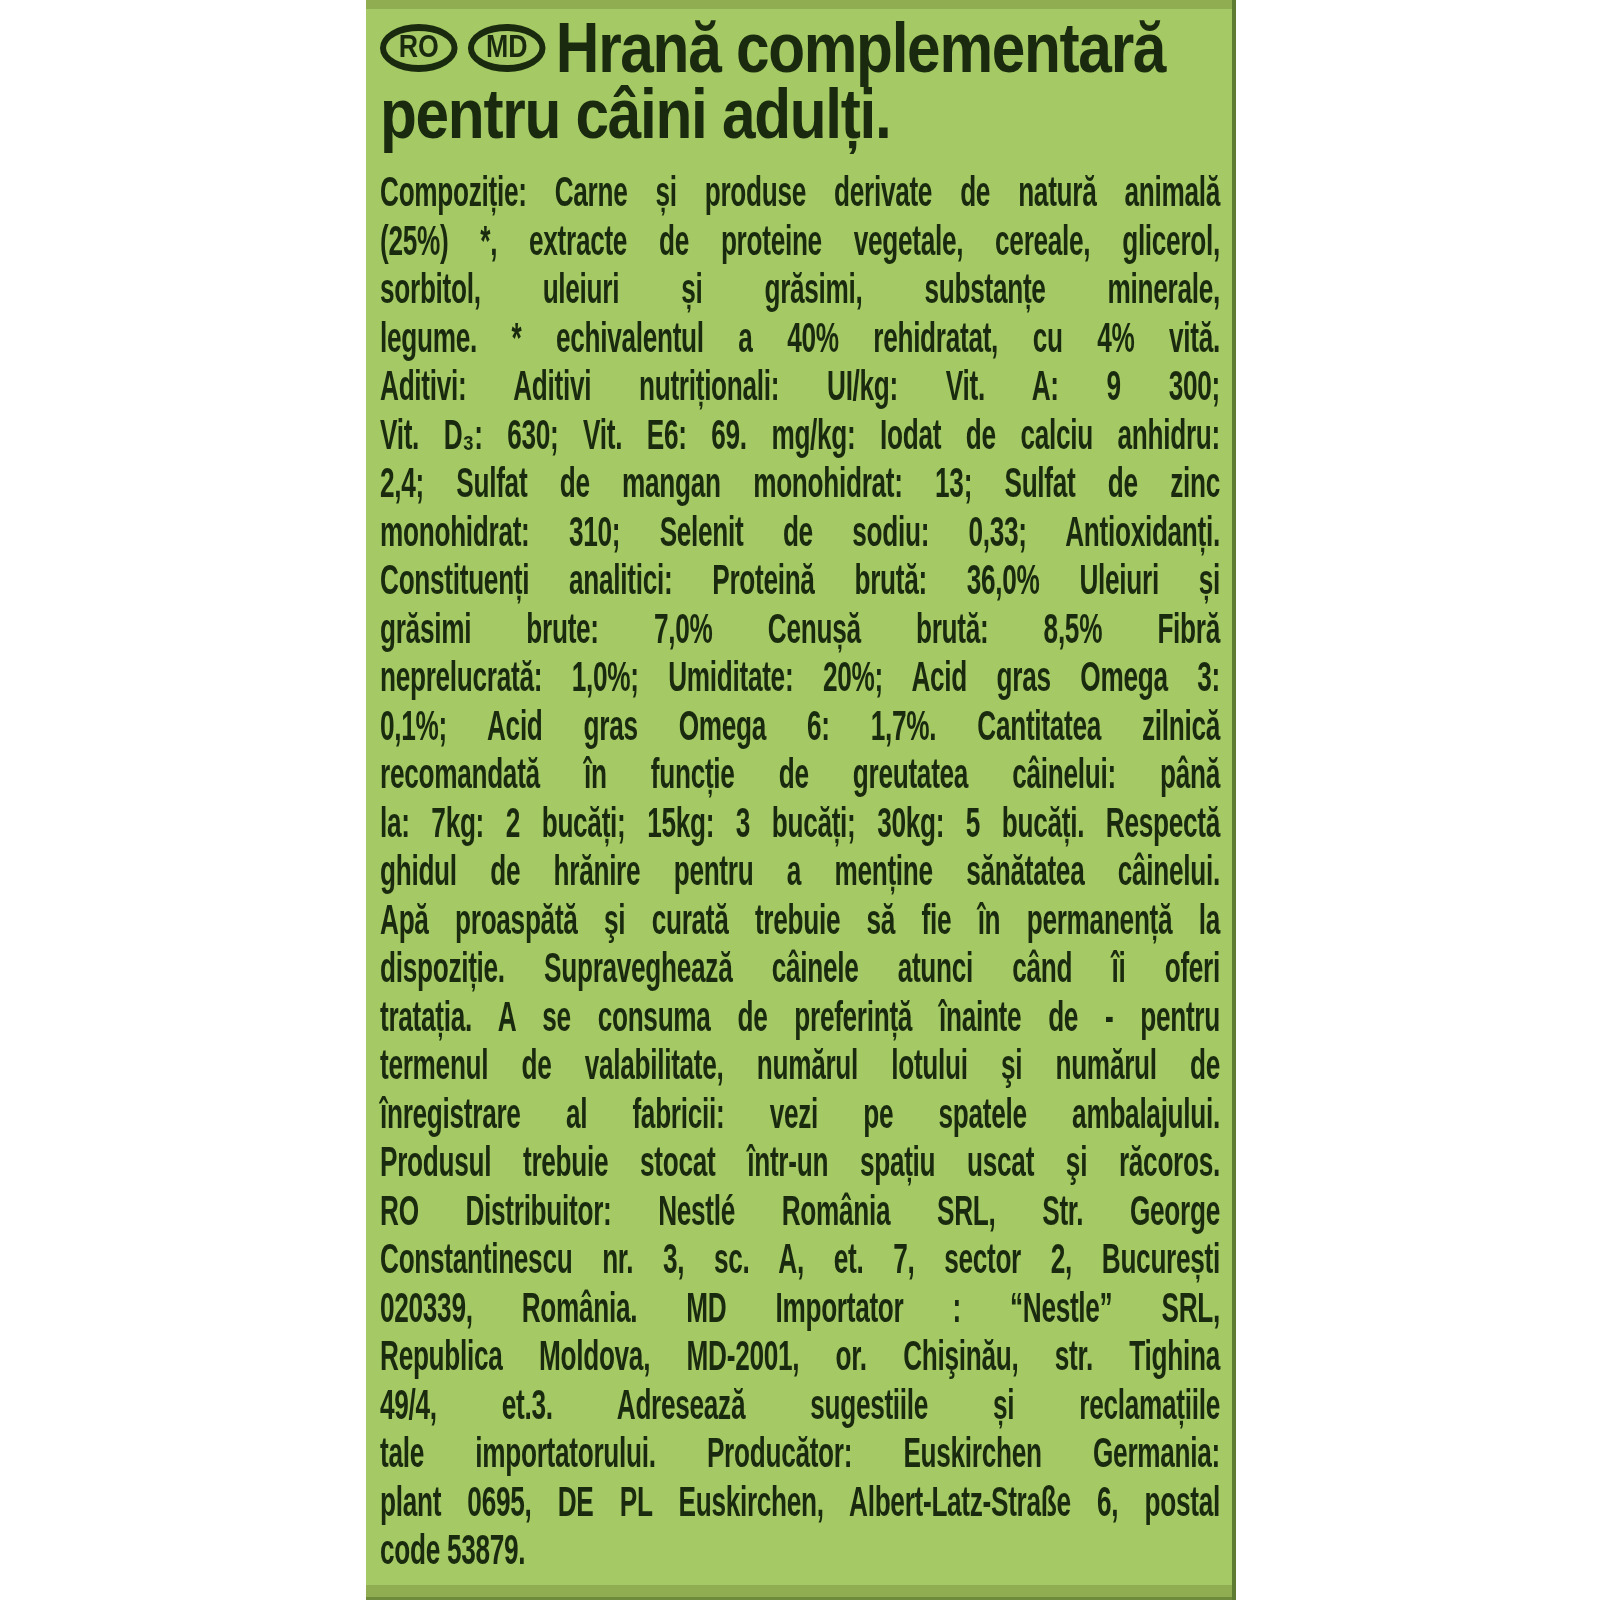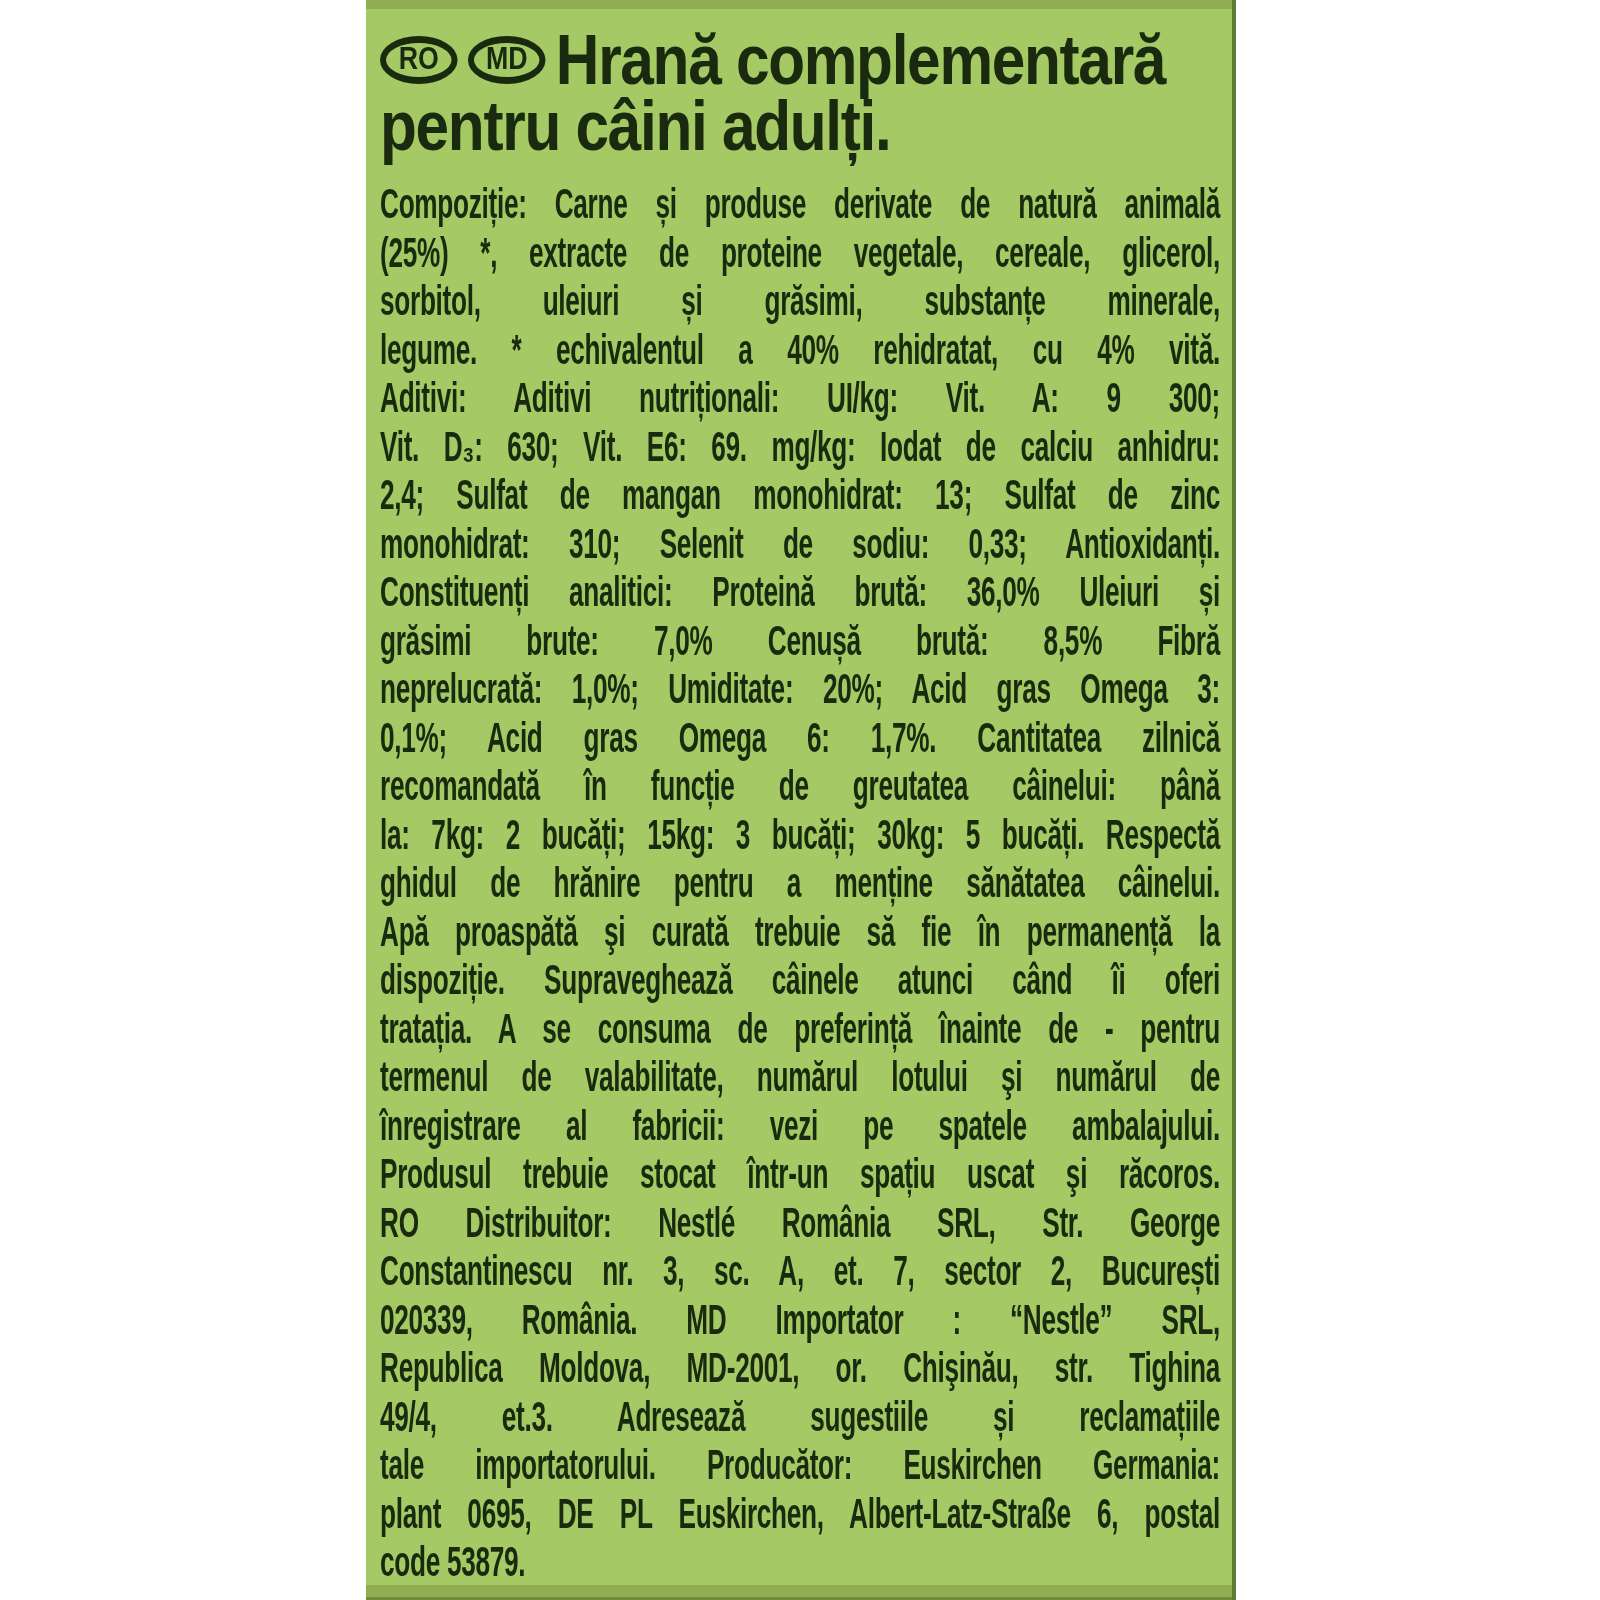--- a/index.html
+++ b/index.html
@@ -34,21 +34,21 @@
     position: absolute;
     left: 0; bottom: 0;
     width: 100%;
     height: 15px;
     background: #90ad52;
     border-bottom: 3px solid #6e8c3c;
   }
   .content {
     position: absolute;
     left: 14px;
-    top: 12px;
+    top: 0;
     width: 840px;
   }
   
   .header-scale {
     padding-top: 16px;
     width: 975px;
     transform: scaleX(0.862);
     transform-origin: 0 0;
     font-weight: 700;
     font-size: 70px;

